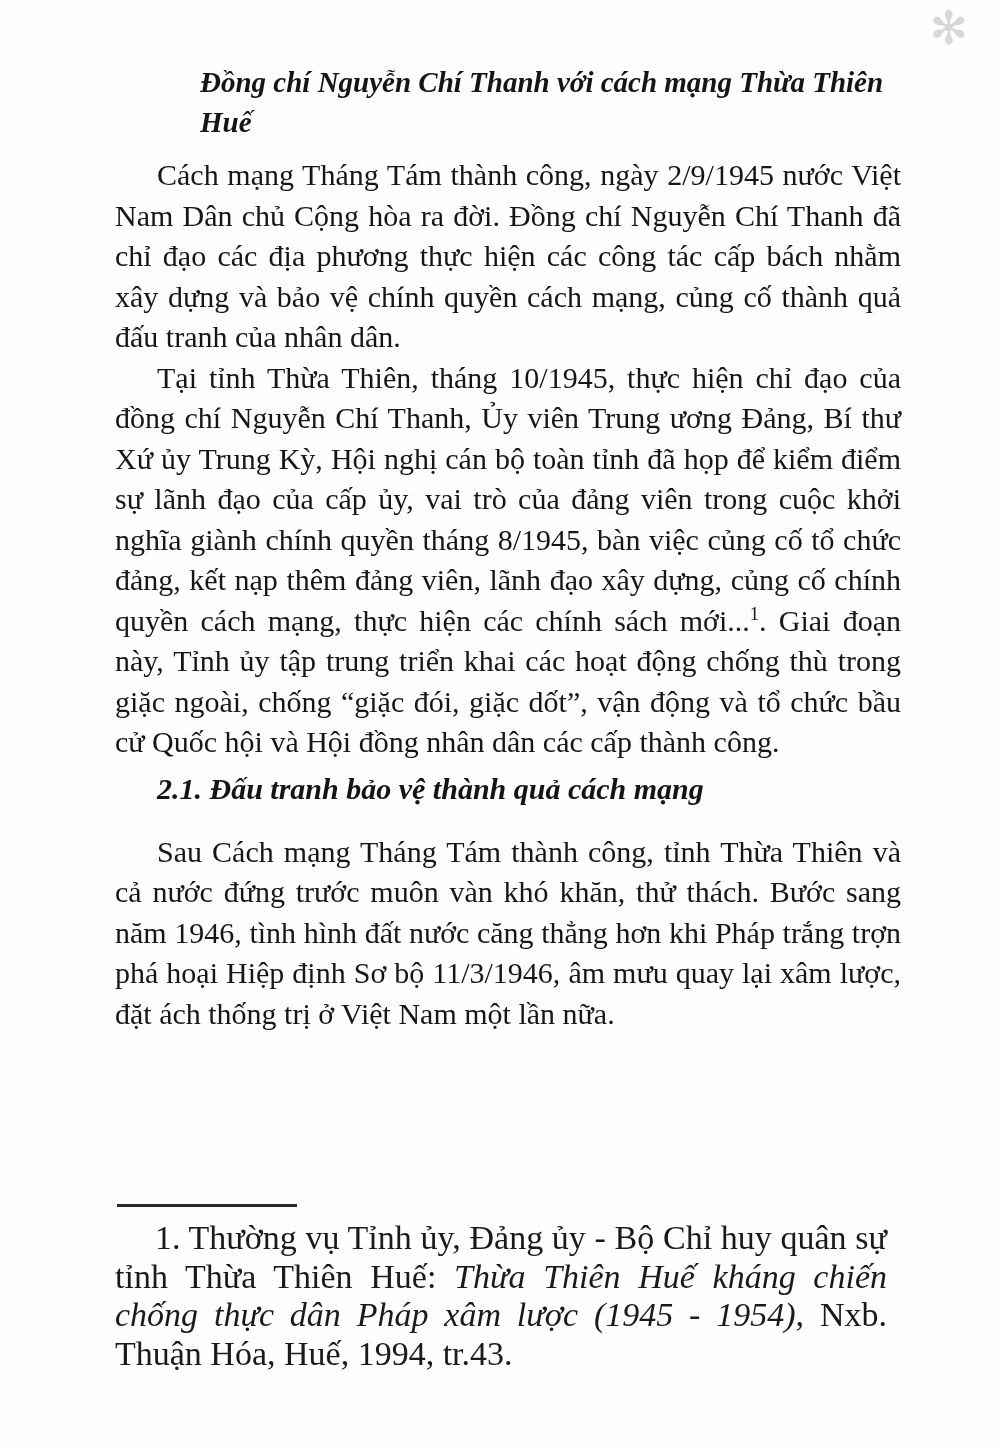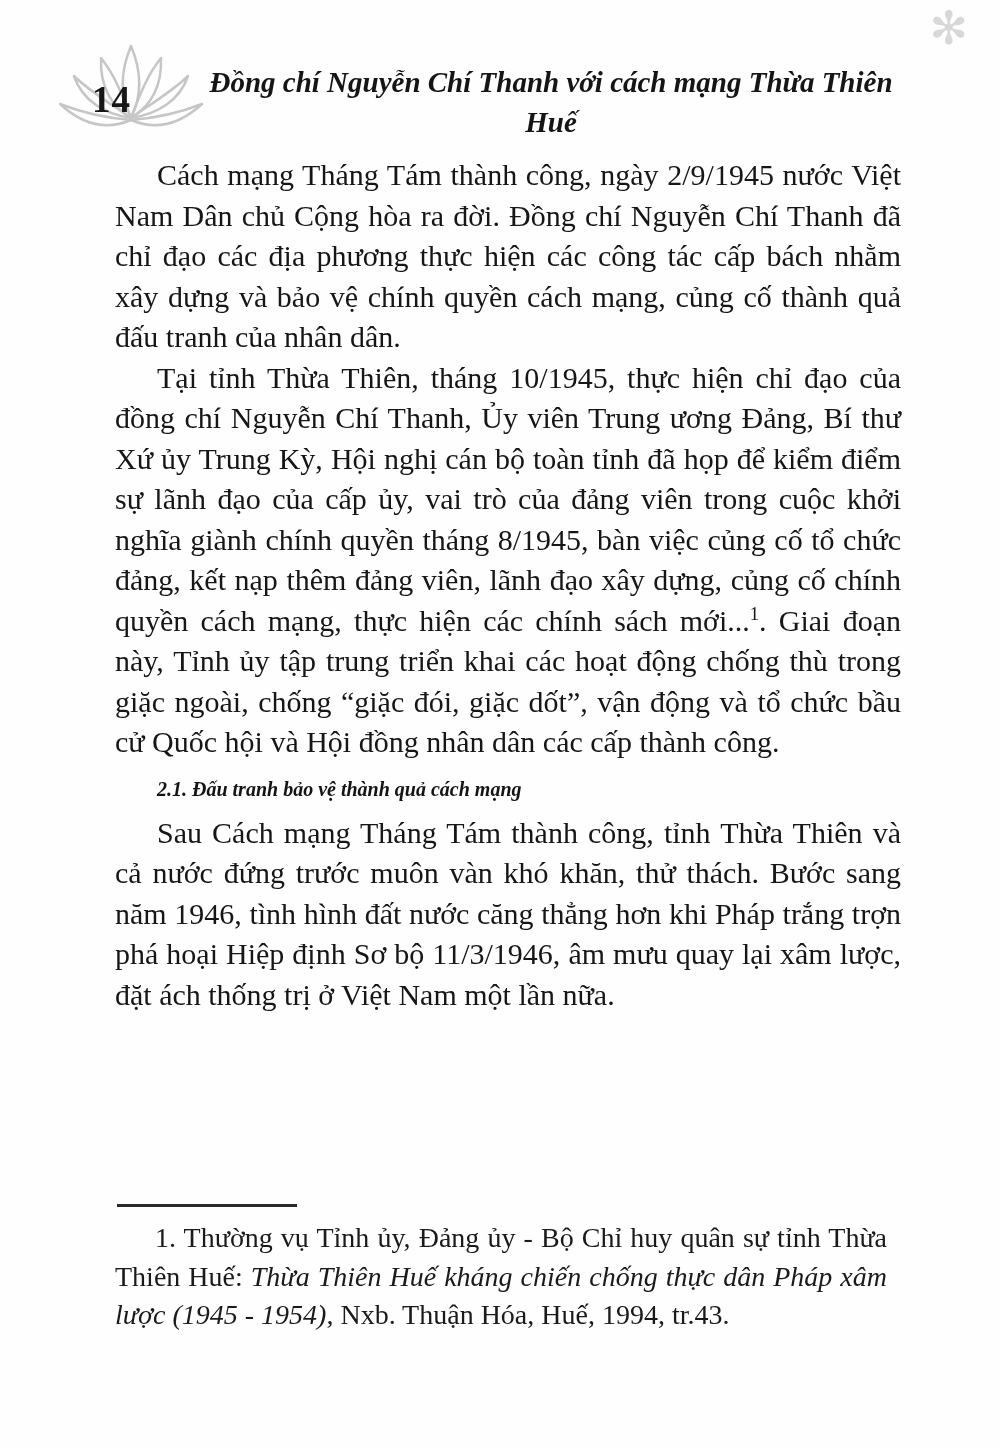--- a/index.html
+++ b/index.html
@@ -37,21 +37,21 @@
     right: 32px;
     font-size: 46px;
     line-height: 46px;
     color: #d8d8d8;
   }
   .running-title {
     position: absolute;
     top: 62px;
     left: 200px;
     right: 98px;
-    text-align: center;
+    text-align: left;
     font-style: italic;
     font-weight: bold;
     font-size: 29px;
     line-height: 40px;
     color: #151515;
   }
   .running-title .rt-line2 { padding-right: 48px; margin-top: 2px; }
 
   
   .body-text {
@@ -75,71 +75,57 @@
     font-size: 27.5px;
     line-height: 43px;
     font-weight: bold;
     letter-spacing: -0.3px;
     text-align: justify;
     text-indent: 42px;
     margin: 15px 0 9px 0;
     color: #141414;
   }
   h3.subsec {
-    font-size: 20px;
+    font-size: 30px;
     line-height: 40px;
     font-weight: bold;
     font-style: italic;
     text-indent: 42px;
-    margin: 6px 0 4px 0;
+    margin: 6px 0 23px 0;
     color: #141414;
   }
 
   
   .footnote {
     position: absolute;
     top: 1198px;
     left: 115px;
     right: 113px;
   }
   .fn-rule {
     width: 180px;
     height: 0;
     border-top: 3px solid #2a2a2a;
     margin: 6px 0 12px 2px;
   }
   .footnote p {
     margin: 0;
-    font-size: 28px;
+    font-size: 34px;
     line-height: 38.5px;
     text-align: justify;
     text-indent: 40px;
     color: #1a1a1a;
   }
   .footnote .it { font-style: italic; }
 </style>
 </head>
 <body>
 
 <div class="page">
 
-  <div class="logo-wrap">
-    <svg width="150" height="112" viewBox="0 0 150 112">
-      <g fill="none" stroke="#c6c6c6" stroke-width="2.5" stroke-linejoin="round">
-        <path d="M75,8 C64,34 64,58 75,80 C86,58 86,34 75,8 Z"></path>
-        <path d="M45,20 C44,48 55,68 75,80 C66,56 58,36 45,20 Z"></path>
-        <path d="M105,20 C106,48 95,68 75,80 C84,56 92,36 105,20 Z"></path>
-        <path d="M18,38 C26,62 48,76 75,80 C52,64 32,52 18,38 Z"></path>
-        <path d="M132,38 C124,62 102,76 75,80 C98,64 118,52 132,38 Z"></path>
-        <path d="M4,66 C28,88 52,92 75,82 C48,80 22,73 4,66 Z"></path>
-        <path d="M146,66 C122,88 98,92 75,82 C102,80 128,73 146,66 Z"></path>
-      </g>
-    </svg>
-    <span class="page-num">14</span>
-  </div>
 
   <div class="corner-ornament">✻</div>
 
   <div class="running-title">
     <div class="rt-line1">Đồng chí Nguyễn Chí Thanh với cách mạng Thừa Thiên Huế</div>
   </div>
 
   <div class="body-text">
     <p>Cách mạng Tháng Tám thành công, ngày 2/9/1945 nước Việt Nam Dân chủ Cộng hòa ra đời. Đồng chí Nguyễn Chí Thanh đã chỉ đạo các địa phương thực hiện các công tác cấp bách nhằm xây dựng và bảo vệ chính quyền cách mạng, củng cố thành quả đấu tranh của nhân dân.</p>
     <p><span>Tại tỉnh Thừa Thiên, tháng 10/1945, thực hiện chỉ đạo của đồng chí Nguyễn Chí Thanh, Ủy viên Trung ương Đảng, Bí thư Xứ ủy Trung Kỳ, Hội nghị cán bộ toàn tỉnh đã họp để kiểm điểm sự lãnh đạo của cấp ủy, vai trò của đảng viên trong cuộc khởi nghĩa giành chính quyền tháng 8/1945, bàn việc củng cố tổ chức đảng, kết nạp thêm đảng viên, lãnh đạo xây dựng, củng cố chính quyền cách mạng, thực hiện các chính sách mới...</span><sup class="fnref">1</sup><span>. Giai đoạn này, Tỉnh ủy tập trung triển khai các hoạt động chống thù trong giặc ngoài, chống “giặc đói, giặc dốt”, vận động và tổ chức bầu cử Quốc hội và Hội đồng nhân dân các cấp thành công.</span></p>

